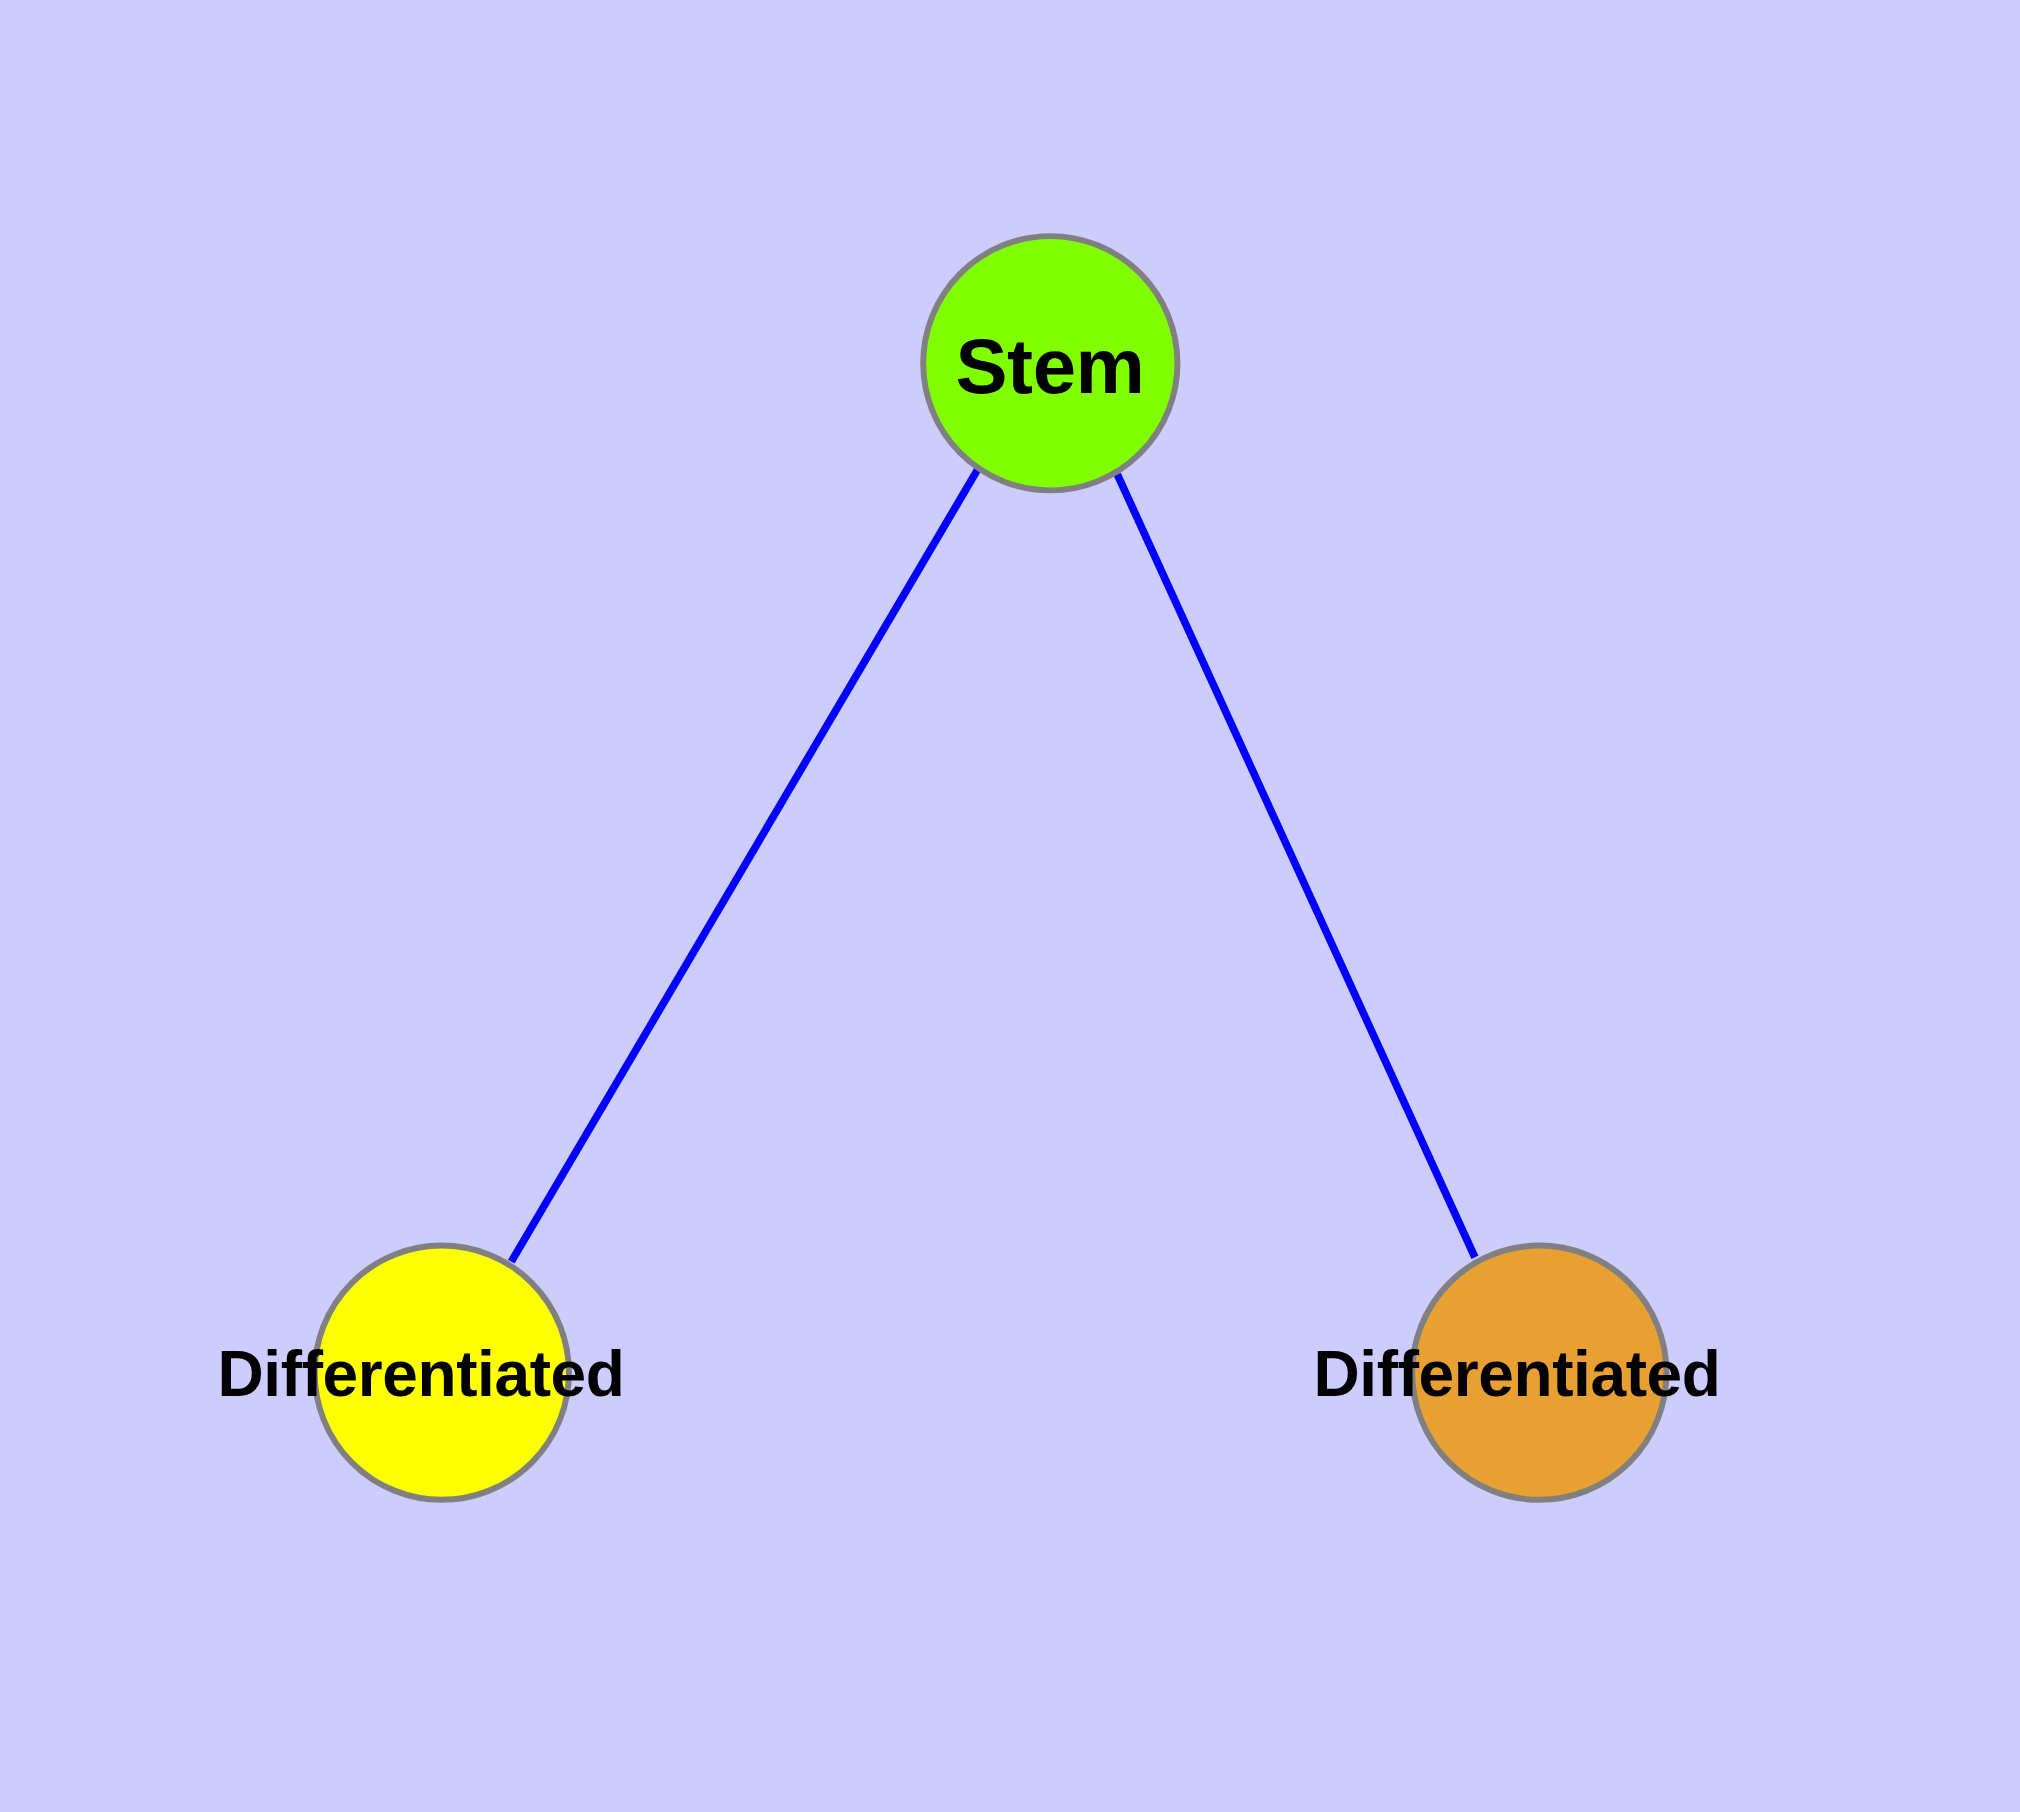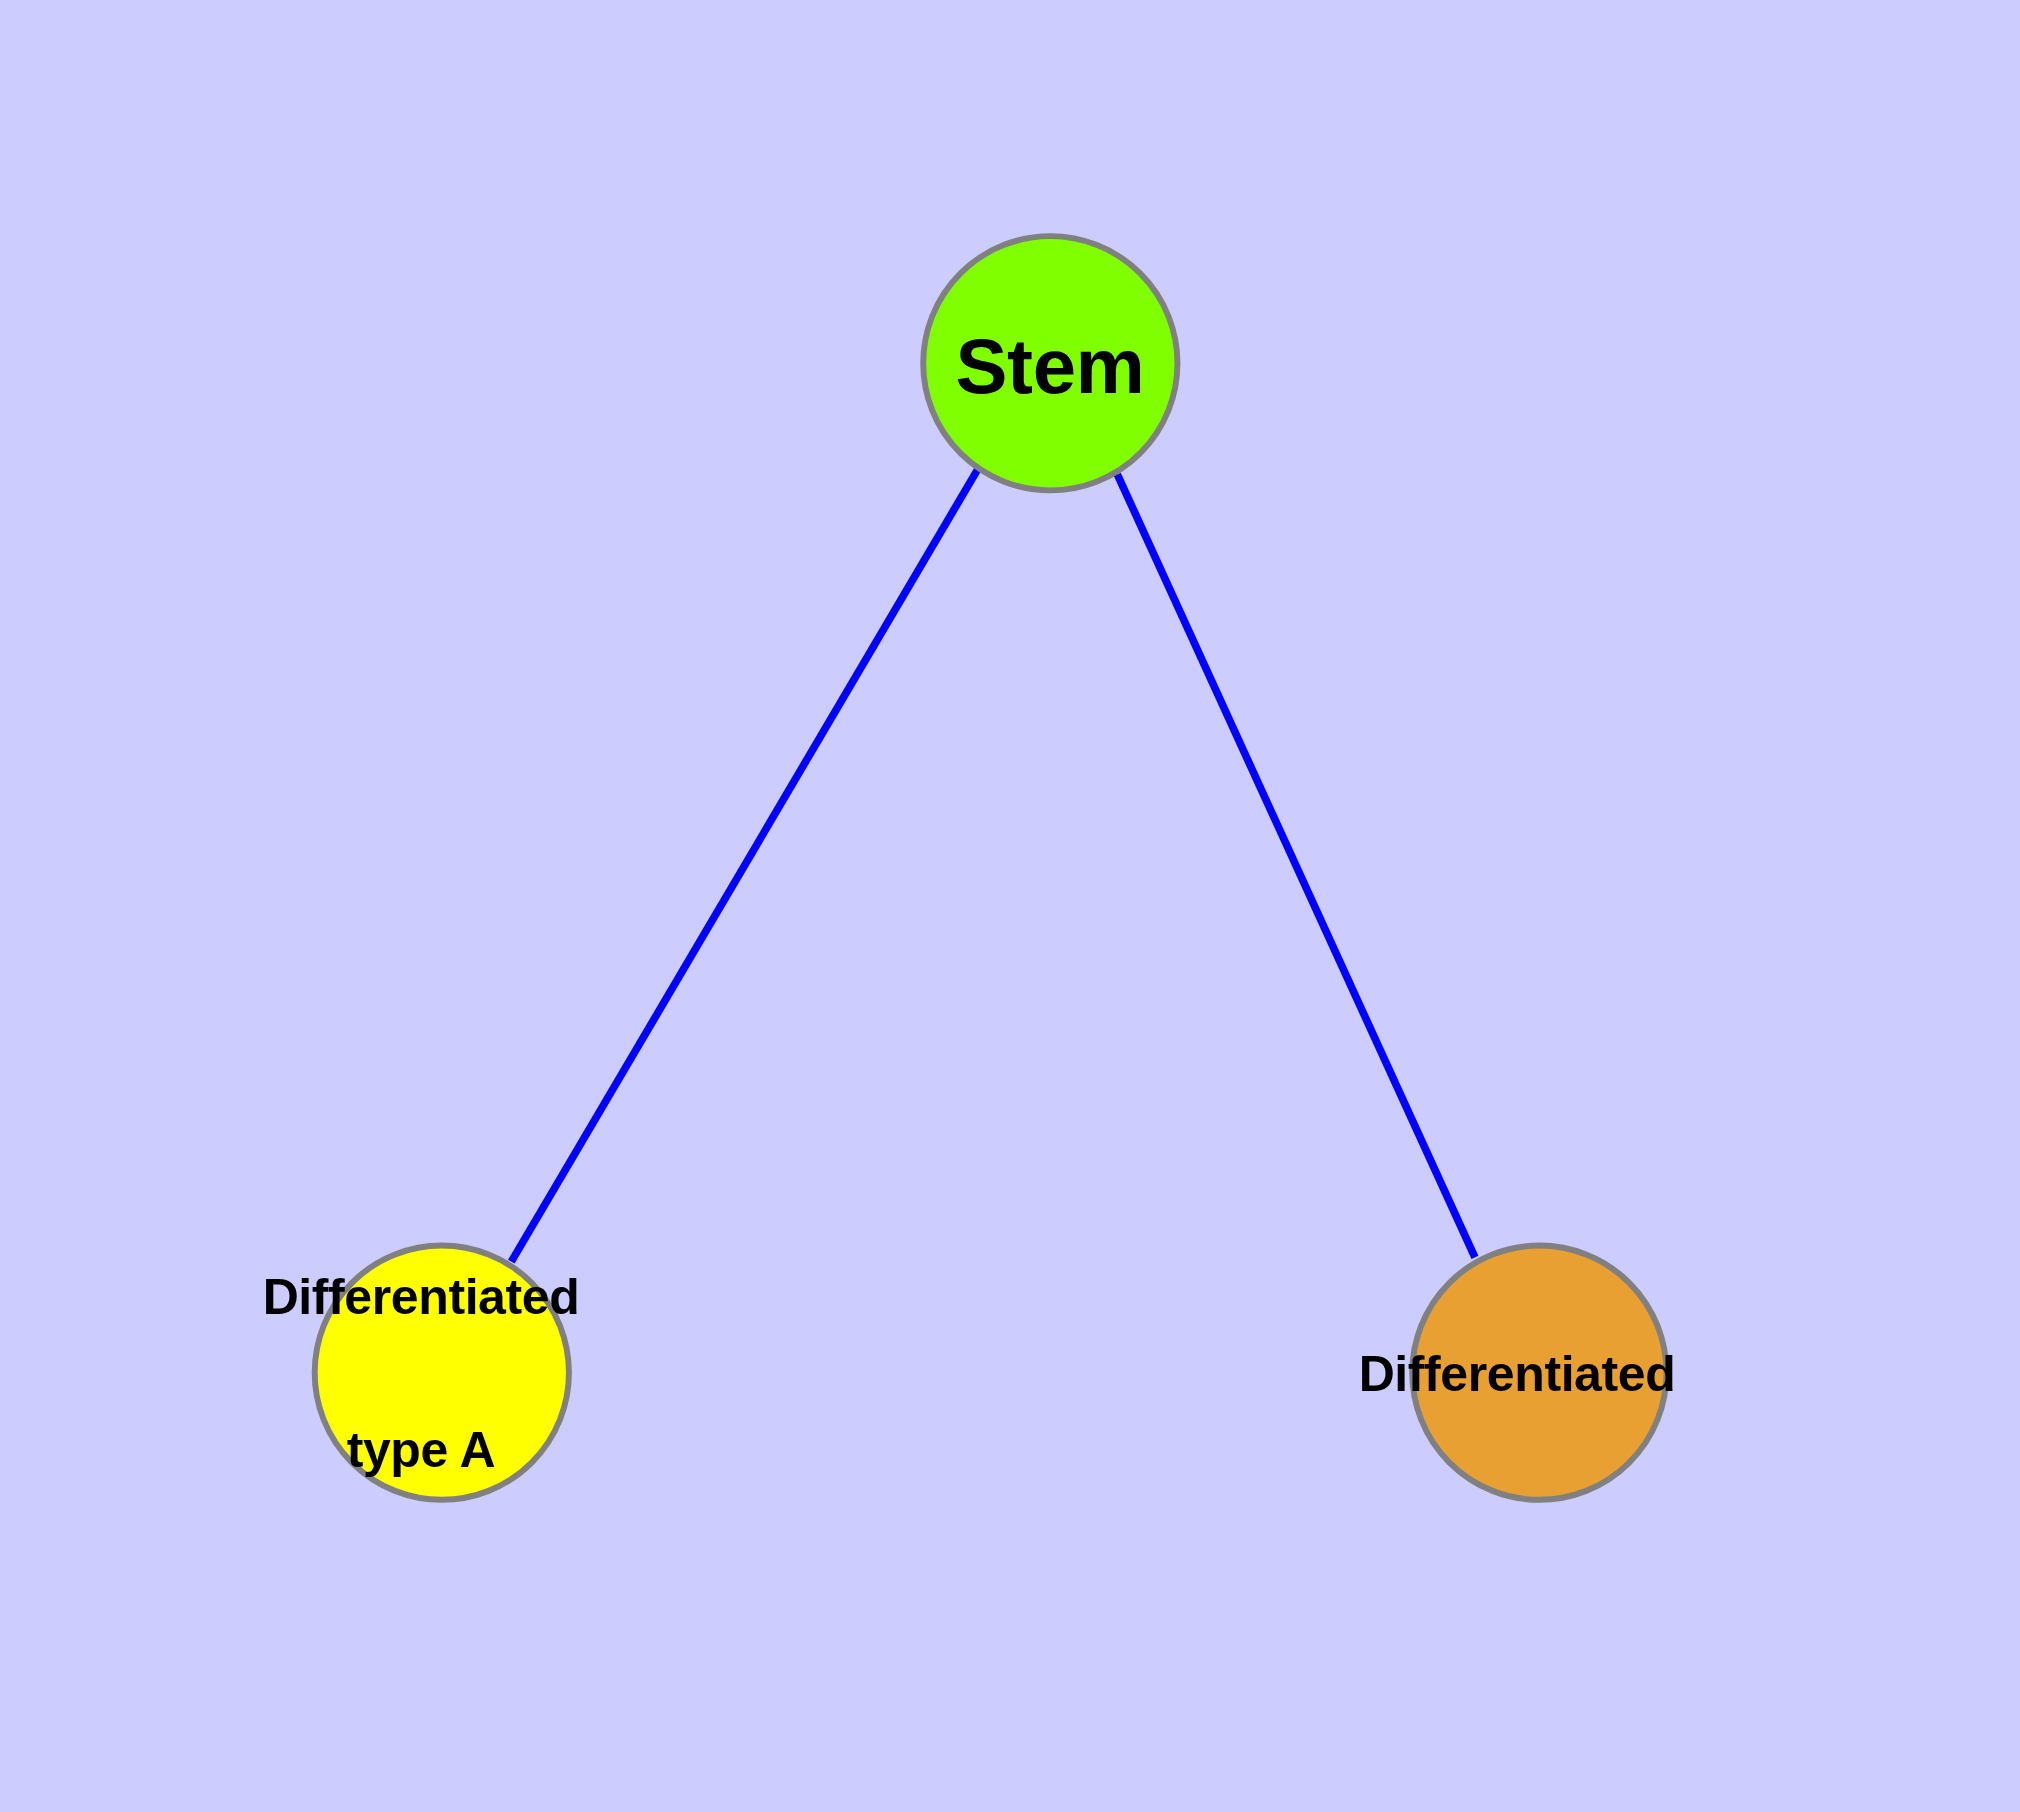--- a/index.html
+++ b/index.html
@@ -32,21 +32,21 @@
     color: #000000;
     white-space: pre;
     line-height: 1.02;
     pointer-events: none;
     letter-spacing: -0.4px;
   }
   .label-stem {
     font-size: 78px;
   }
   .label-diff {
-    font-size: 50px;
+    font-size: 64px;
   }
 </style>
 </head>
 <body>
 
 <div id="canvas">
 
   <svg id="graph-svg" viewBox="0 0 2384 2138" xmlns="http://www.w3.org/2000/svg">
 
     <rect x="0" y="0" width="2384" height="2138" fill="#ccccff"></rect>
@@ -62,21 +62,20 @@
       <circle cx="1816" cy="1563" r="150" fill="#e8a033" stroke="#808080" stroke-width="7"></circle>
     </g>
   </svg>
 
   <div class="node-label label-stem" style="left:1050px; top:319px; transform:translate(-50%,-50%);">
     <div>Stem</div>
   </div>
 
   <div class="node-label label-diff" style="left:421px; top:1326px; transform:translate(-50%,-50%);">
     <div>Differentiated</div>
-    <div>type A</div>
   </div>
 
   <div class="node-label label-diff" style="left:1517px; top:1326px; transform:translate(-50%,-50%);">
     <div>Differentiated</div>
   </div>
 
 </div>
 
 
 </body></html>

